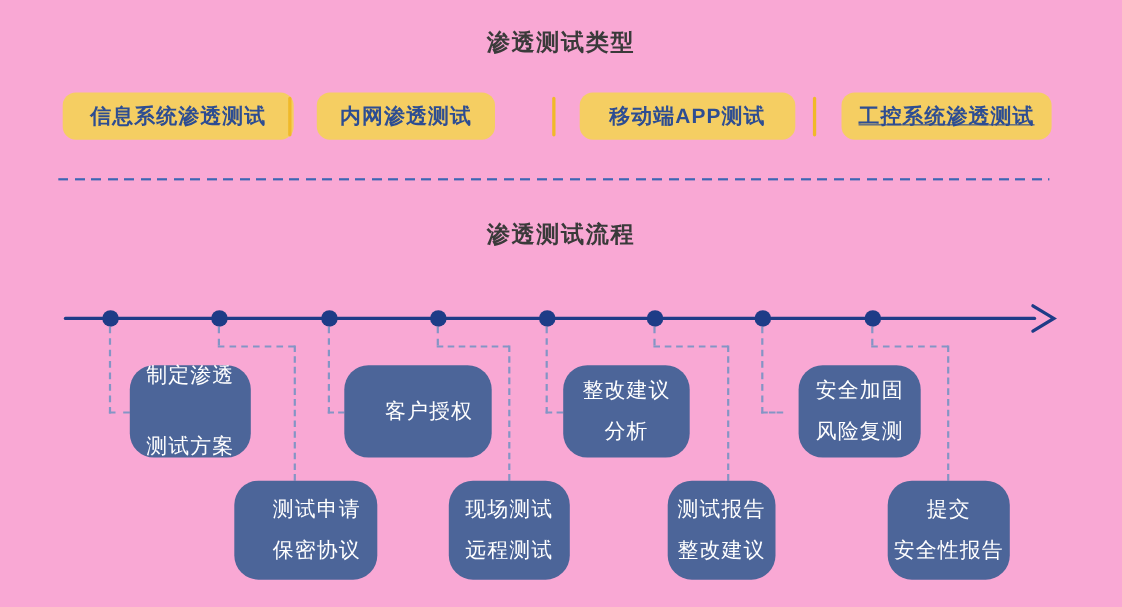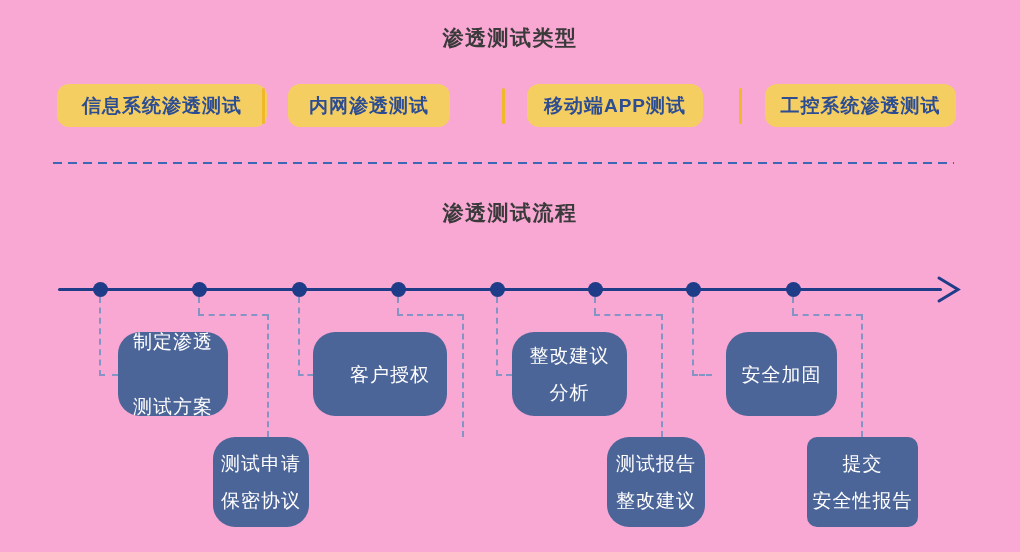--- a/index.html
+++ b/index.html
@@ -13,22 +13,22 @@
   }
   .title-types{top:24px;}
   .title-process{top:199px;}
   .chip{
     position:absolute;top:84px;height:43px;background:#F5CE62;border-radius:12px;
     color:#2D4D92;font-weight:bold;font-size:19px;letter-spacing:1px;
     display:flex;align-items:center;justify-content:center;box-sizing:border-box;
   }
   .chip-0{left:57px;width:210px;}
   .chip-1{left:288px;width:162px;}
-  .chip-2{left:527px;width:176px;}
-  .chip-3{left:765px;width:191px;}
+  .chip-2{left:527px;width:196px;}
+  .chip-3{left:765px;width:191px;text-decoration:underline;}
   .chip-divider{
     position:absolute;top:88px;width:3px;height:36px;background:#F0B929;border-radius:2px;
   }
   .chipdiv-0{left:262px;}
   .chipdiv-1{left:502px;}
   .chipdiv-2{left:739px;}
   .section-divider{
     position:absolute;left:53px;top:162px;width:901px;height:2px;
     background:repeating-linear-gradient(90deg,#3D66B3 0 9px,transparent 9px 15px);
   }
@@ -55,27 +55,27 @@
   .c5v1{left:594px;top:297px;height:17px;} .c5h{left:594px;top:314px;width:68px;} .c5v2{left:661px;top:314px;height:123px;}
   .c7v1{left:792px;top:297px;height:17px;} .c7h{left:792px;top:314px;width:70px;} .c7v2{left:861px;top:314px;height:123px;}
   .card{
     position:absolute;background:#4C6599;border-radius:22px;color:#ffffff;
     display:flex;flex-direction:column;align-items:center;justify-content:center;
     font-size:19px;line-height:37px;text-align:center;letter-spacing:1px;
   }
   .card-top{top:332px;height:84px;}
   .card-bottom{top:437px;height:90px;}
   .card-0{left:118px;width:110px;gap:28px;}
-  .card-1{left:213px;width:96px;}
+  .card-1{left:213px;width:110px;padding-left:20px;}
   .card-2{left:313px;width:114px;padding-left:20px;}
   .card-3{left:408px;width:110px;}
   .card-4{left:512px;width:115px;}
   .card-5{left:607px;width:98px;}
   .card-6{left:712px;width:111px;margin-left:14px;}
-  .card-7{left:807px;width:111px;border-radius:10px;}
+  .card-7{left:807px;width:111px;}
 </style>
 </head>
 <body>
 
 <div class="canvas">
 
   <div class="section-title title-types">渗透测试类型</div>
 
   <div class="chip chip-0">
     <span>信息系统渗透测试</span>
@@ -136,29 +136,34 @@
     <div>测试方案</div>
   </div>
   <div class="card card-bottom card-1">
     <div>测试申请</div>
     <div>保密协议</div>
   </div>
   <div class="card card-top card-2">
     <div>客户授权</div>
     <div></div>
   </div>
+  <div class="card card-bottom card-3">
+    <div>现场测试</div>
+    <div>远程测试</div>
+  </div>
   <div class="card card-top card-4">
     <div>整改建议</div>
     <div>分析</div>
   </div>
   <div class="card card-bottom card-5">
     <div>测试报告</div>
     <div>整改建议</div>
   </div>
   <div class="card card-top card-6">
     <div>安全加固</div>
+    <div>风险复测</div>
   </div>
   <div class="card card-bottom card-7">
     <div>提交</div>
     <div>安全性报告</div>
   </div>
 
 </div>
 
 </body></html>

